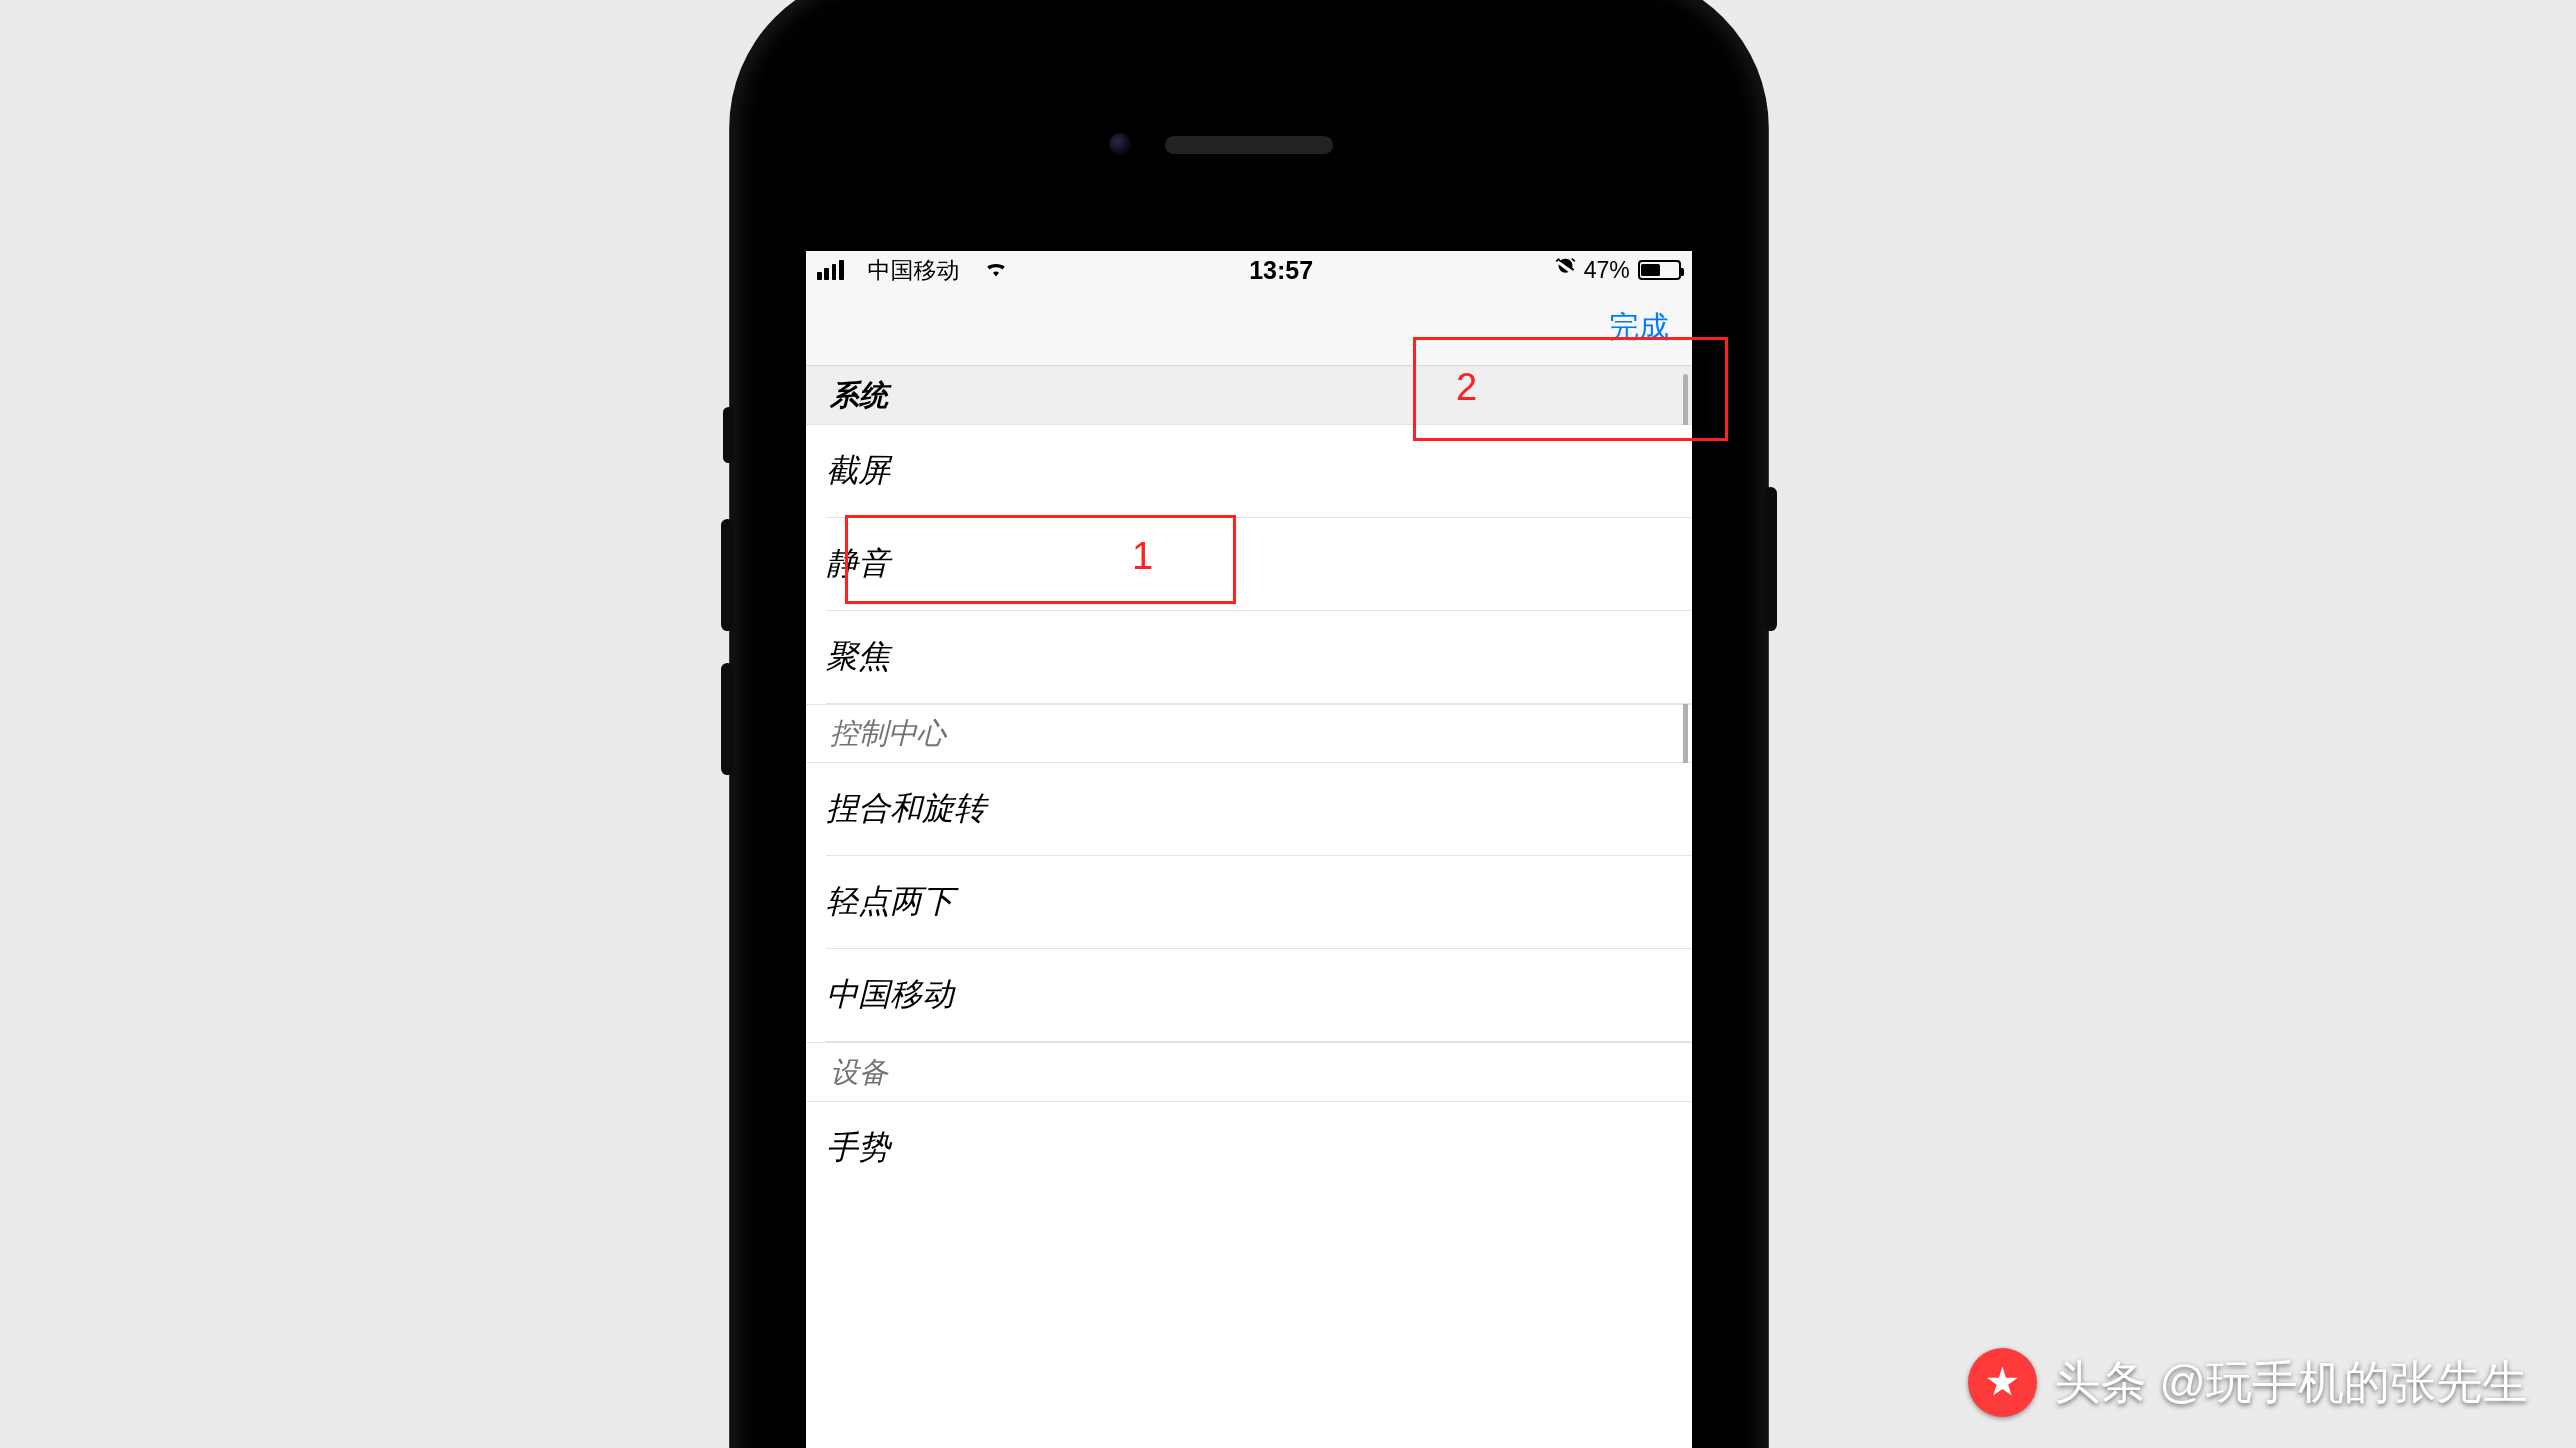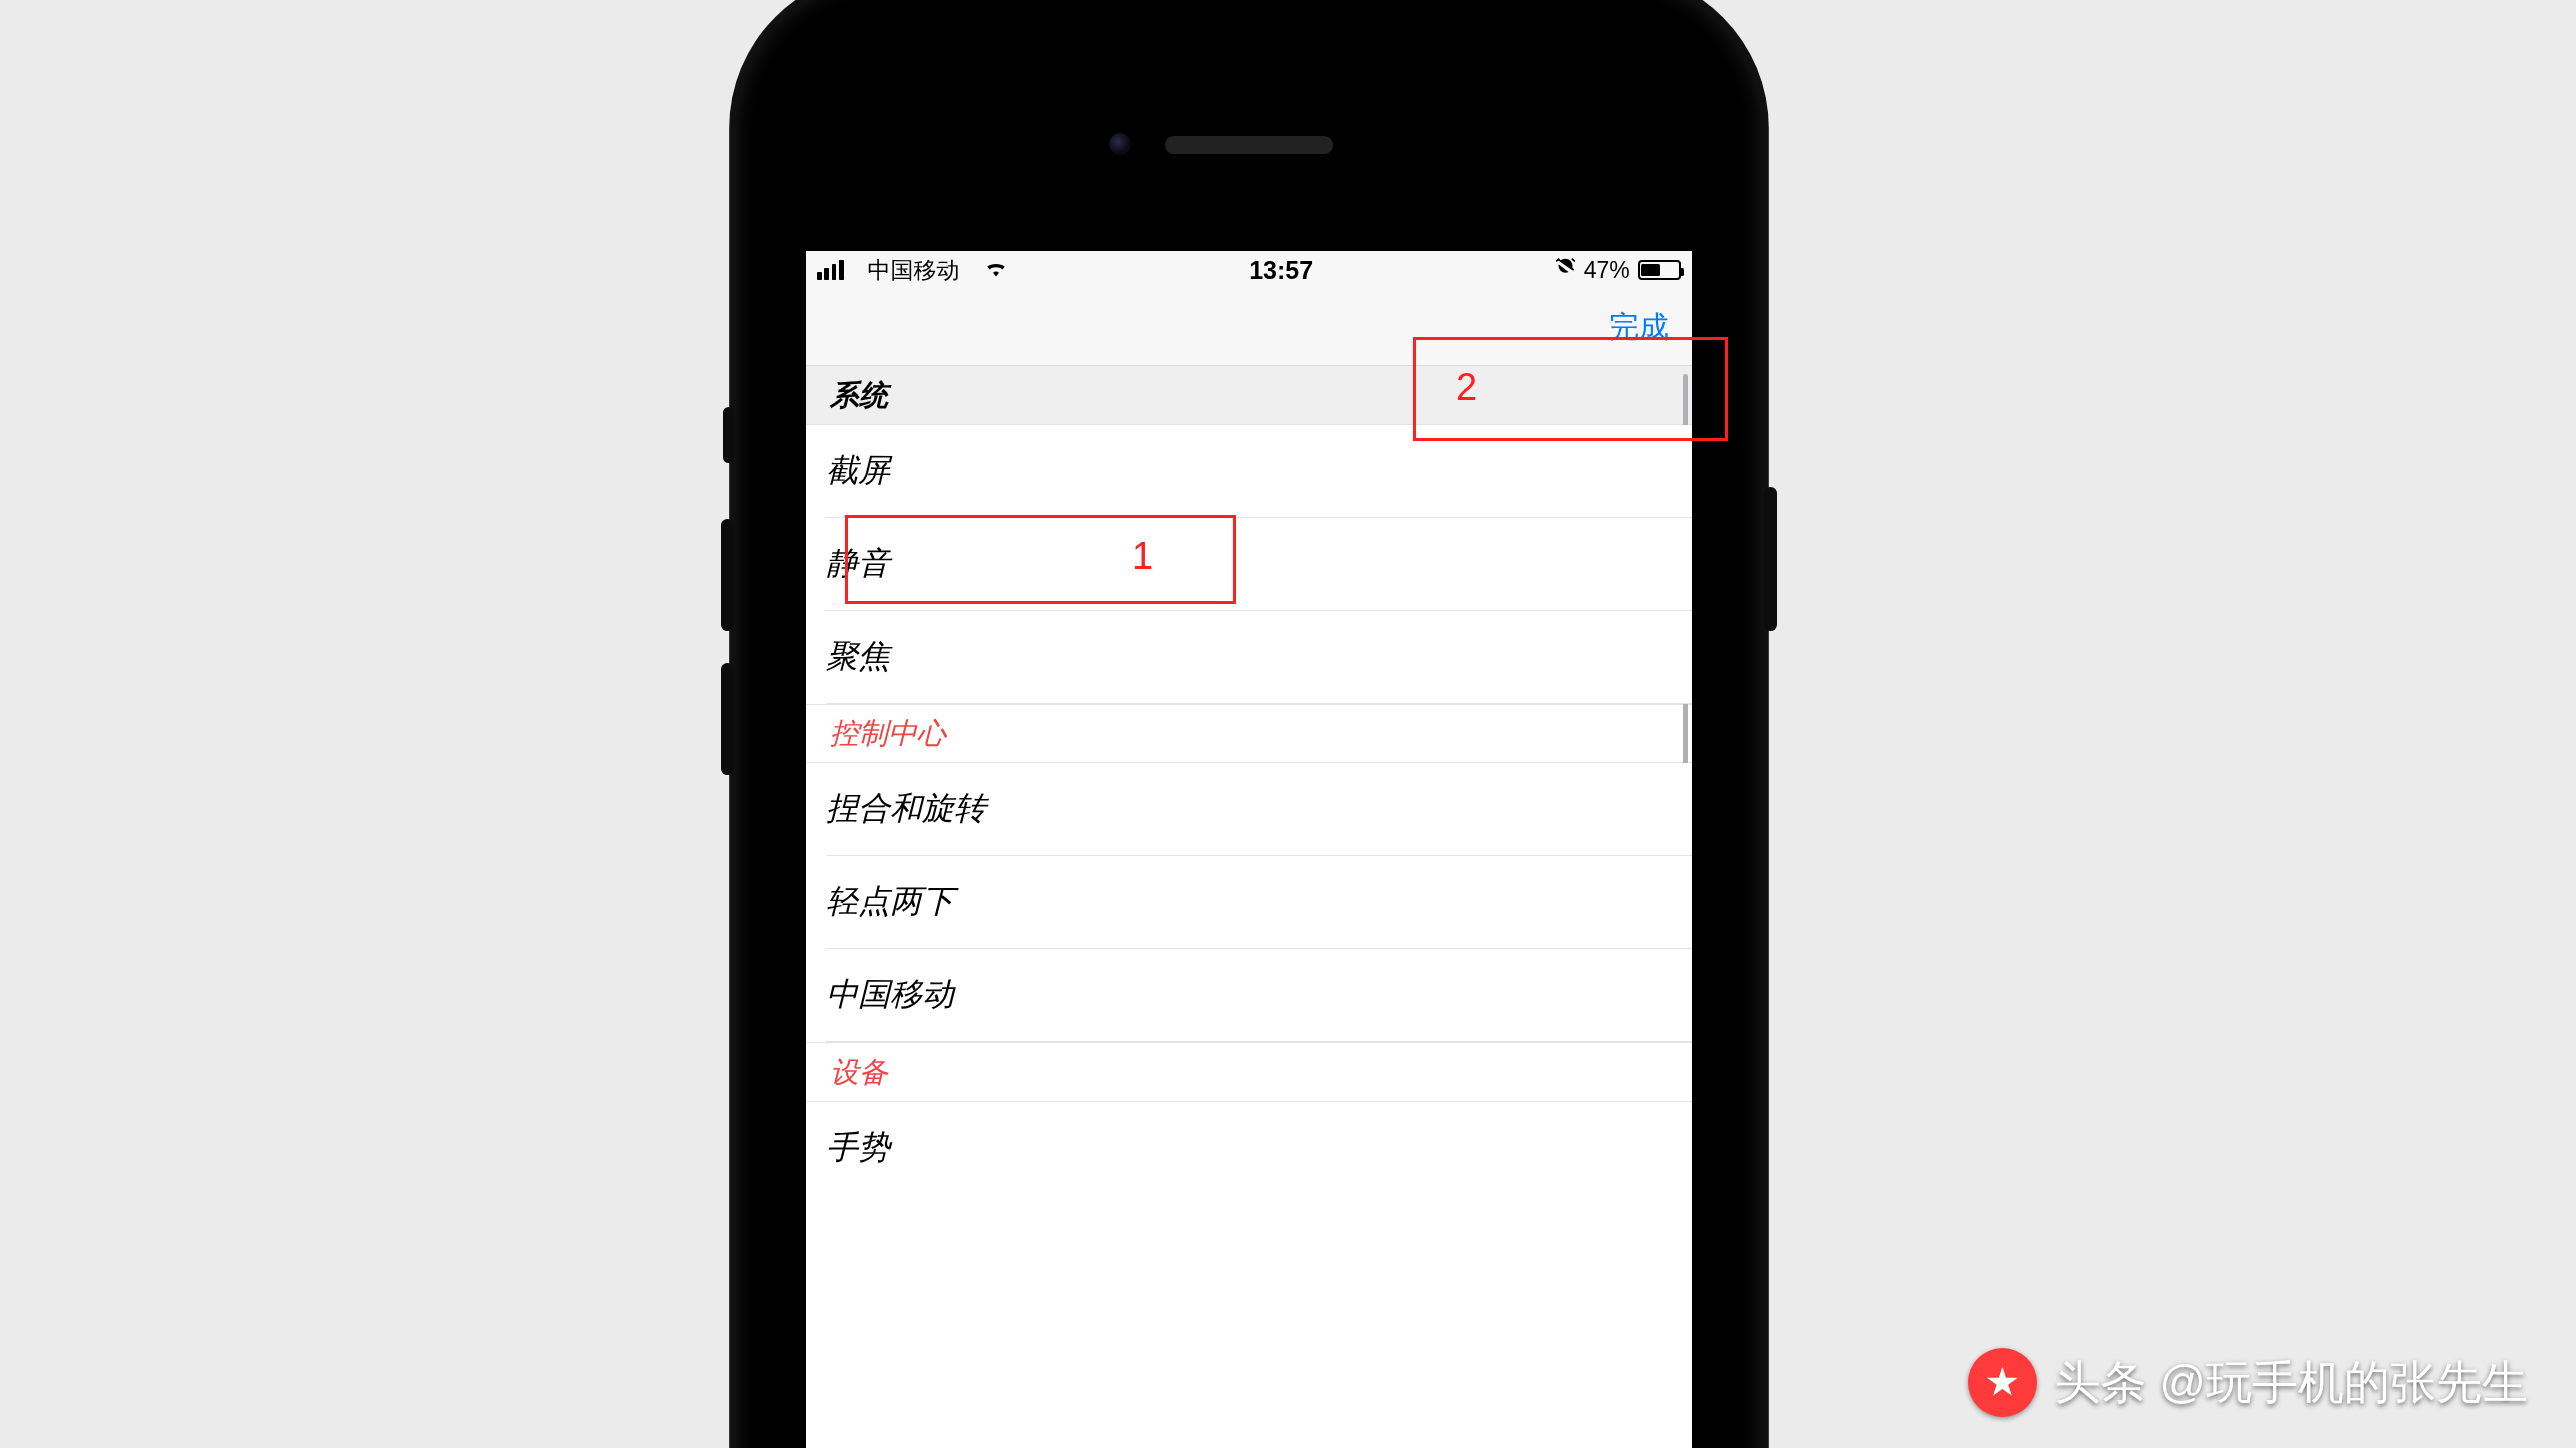--- a/index.html
+++ b/index.html
@@ -123,21 +123,21 @@
   .section-header {
     background:#efeff0;
     padding:9.6px 24px 8px;
     font-size:29px;
     font-weight:600;
     color:#000;
     border-bottom:0.8px solid #e3e3e5;
   }
   .section-header.sub {
     background:#fff;
-    color:#ef4444;
+    color:#737373;
     font-weight:400;
     border-top:0.8px solid #e3e3e5;
   }
   .cell {
     padding:24px 24px;
     font-size:32px;
     color:#000;
     border-bottom:0.8px solid #e3e3e5;
     position:relative;
     background:#fff;

